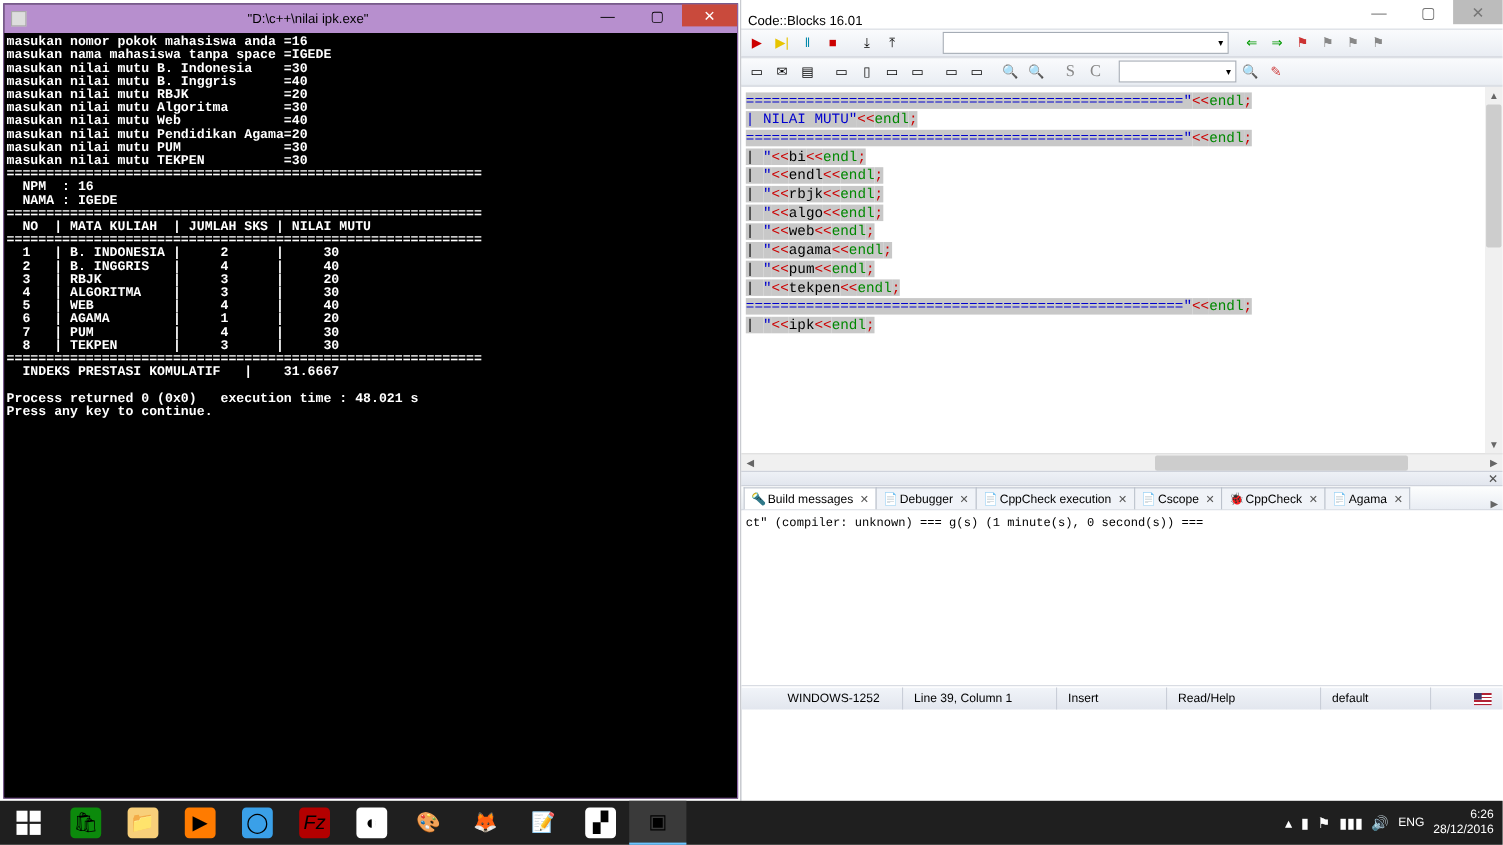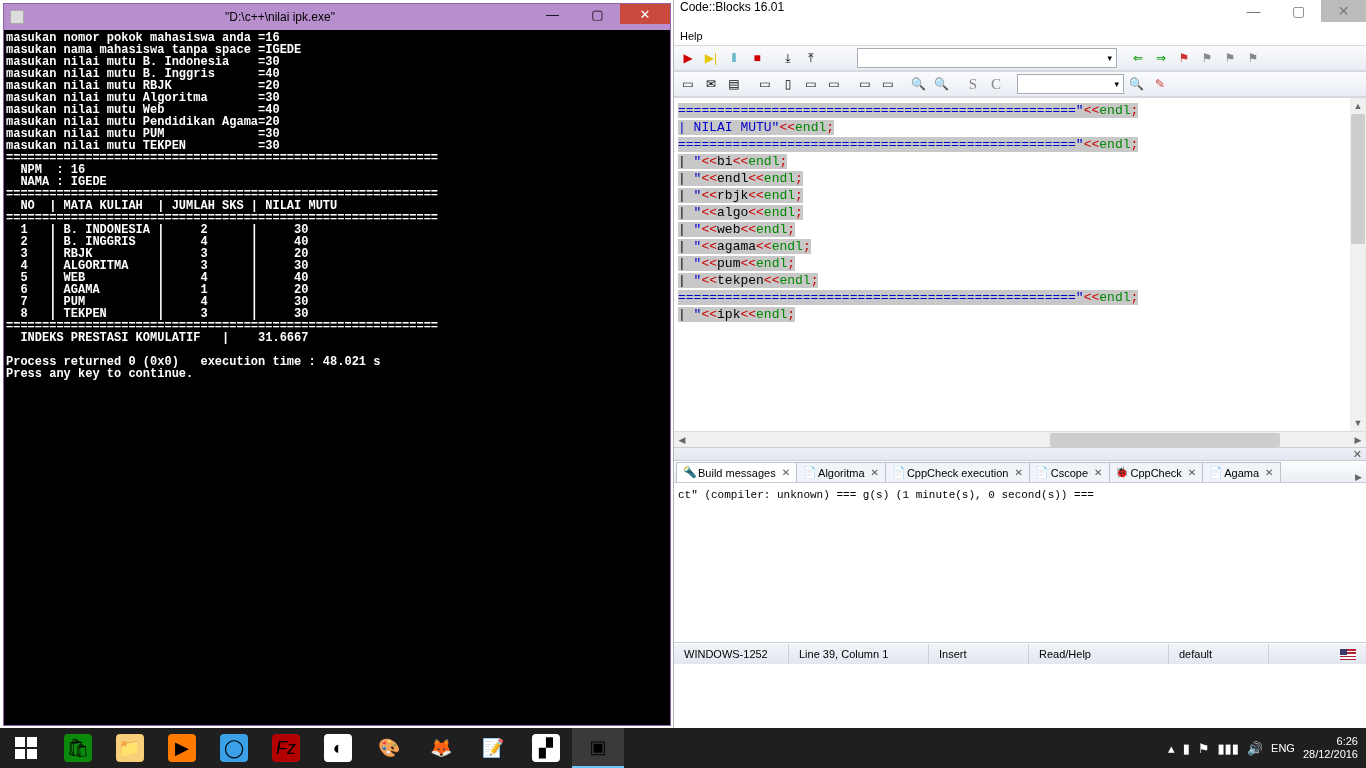--- a/index.html
+++ b/index.html
@@ -13,21 +13,21 @@
 .console-title { flex:1; text-align:center; font-size:12px; }
 .win-btns { display:flex; height:100%; }
 .win-btn { width:45px; height:20px; display:flex; align-items:center; justify-content:center; font-size:13px; color:#000; cursor:pointer; }
 .win-btn.close { background:#c94a3c; color:#fff; width:50px; height:20px; }
 .win-btn.max { }
 .win-btn.min { }
 .console-body { height:calc(100% - 26px); background:#000; color:#fff; font-family:"Courier New",monospace; font-size:12px; line-height:12px; padding:2px; white-space:pre; overflow:hidden; font-weight:bold; }
 
 
 .cb-win { position:absolute; left:673px; top:0; width:693px; height:728px; background:#fff; border-left:1px solid #b2b6bd; }
-.cb-titlebar { height:26px; background:#fff; display:flex; align-items:flex-start; padding-left:6px; }
+.cb-titlebar { height:26px; background:#fff; display:flex; align-items:flex-end; padding-left:6px; }
 .cb-titlebar .ttl { flex:1; font-size:12px; }
 .cb-winbtns { display:flex; height:100%; }
 .cb-winbtn { width:45px; height:22px; display:flex; align-items:center; justify-content:center; font-size:14px; color:#777; cursor:pointer; }
 .cb-winbtn.close2 { background:#bcbcbc; }
 .cb-menubar { height:19px; display:flex; align-items:center; padding-left:6px; gap:14px; color:#000; }
 .cb-menuitem { cursor:pointer; }
 .cb-toolbar { height:26px; border-top:1px solid #d5d9e0; border-bottom:1px solid #d5d9e0; display:flex; align-items:center; padding-left:4px; gap:3px; background:linear-gradient(#fafbfd,#e9edf3); }
 .tb-btn { width:20px; height:20px; display:flex; align-items:center; justify-content:center; border:1px solid transparent; cursor:pointer; font-size:12px; }
 .tb-sep { width:5px; }
 .tb-combo { width:260px; height:20px; border:1px solid #a5acb5; background:#fff; font-size:11px; display:flex; align-items:center; padding:0 4px; }
@@ -47,21 +47,21 @@
 
 .cb-panel-gap { height:14px; background:linear-gradient(#eef1f6,#e2e6ee); border-top:1px solid #c9ced8; border-bottom:1px solid #c9ced8; position:relative; }
 .cb-panel-gap .xbtn { position:absolute; right:4px; top:0; font-size:11px; cursor:pointer; color:#555; }
 
 .cb-log-tabs { height:22px; background:linear-gradient(#fdfefe,#e9edf3); border-bottom:1px solid #c9ced8; display:flex; align-items:flex-end; padding-left:2px; }
 .log-tab { height:20px; padding:0 6px; display:flex; align-items:center; gap:3px; border:1px solid #bcc2cc; border-bottom:none; background:#f0f3f8; margin-right:-1px; cursor:pointer; font-size:11px; }
 .log-tab.active { background:#fff; }
 .log-tab .tx { margin-left:3px; font-size:10px; color:#555; cursor:pointer; }
 .log-ico { width:12px; height:12px; display:inline-flex; align-items:center; }
 .cb-log-body { height:160px; background:#fff; font-family:"Courier New",monospace; font-size:11px; line-height:16px; padding:4px; overflow:hidden; border-bottom:1px solid #c9ced8; }
-.cb-statusbar { height:21px; background:linear-gradient(#f1f4f9,#e2e6ee); display:flex; align-items:center; font-size:11px; border-top:1px solid #fff; }
+.cb-statusbar { height:21px; background:linear-gradient(#f1f4f9,#e2e6ee); display:flex; align-items:center; font-size:11px; border-top:1px solid #fff;padding-left:32px; }
 .sb-cell { padding:0 10px; border-right:1px solid #c9ced8; height:100%; display:flex; align-items:center; }
 .flag { width:16px; height:11px; background:linear-gradient(to bottom,#b22234 0 15%,#fff 15% 30%,#b22234 30% 45%,#fff 45% 60%,#b22234 60% 75%,#fff 75% 90%,#b22234 90% 100%); position:relative; }
 .flag::before{content:"";position:absolute;left:0;top:0;width:7px;height:6px;background:#3c3b6e;}
 
 
 .taskbar { position:absolute; left:0; bottom:0; width:1366px; height:40px; background:#1f1f1f; display:flex; align-items:center; }
 .tb-app { width:52px; height:40px; display:flex; align-items:center; justify-content:center; cursor:pointer; }
 .tb-app.active { background:#3a3a3a; border-bottom:2px solid #6cc5ff; }
 .appico { width:28px; height:28px; display:flex; align-items:center; justify-content:center; font-size:18px; }
 .tray { margin-left:auto; display:flex; align-items:center; height:100%; color:#fff; gap:8px; padding-right:8px; font-size:11px; }
@@ -118,23 +118,20 @@
 
   <div class="cb-win">
     <div class="cb-titlebar">
       <span class="ttl">Code::Blocks 16.01</span>
       <div class="cb-winbtns">
         <div class="cb-winbtn">—</div>
         <div class="cb-winbtn">▢</div>
         <div class="cb-winbtn close2">✕</div>
       </div>
     </div>
-    <div class="cb-menubar">
-      <span class="cb-menuitem">Help</span>
-    </div>
     <div class="cb-toolbar">
       <div class="tb-btn" style="color:#c00">▶</div>
       <div class="tb-btn" style="color:#e7c400">▶|</div>
       <div class="tb-btn" style="color:#08a">‖</div>
       <div class="tb-btn" style="color:#c00">■</div>
       <div class="tb-sep"></div>
       <div class="tb-btn">⤓</div>
       <div class="tb-btn">⤒</div>
       <div class="tb-sep" style="width:30px"></div>
       <div class="tb-combo"></div>
@@ -205,21 +202,21 @@
     </div>
 
     <div class="cb-log-tabs" id="cb-log-tabs">
         <div class="log-tab active">
           <span class="log-ico">🔦</span>
           <span>Build messages</span>
           <span class="tx">✕</span>
         </div>
         <div class="log-tab">
           <span class="log-ico">📄</span>
-          <span>Algoritma</span>
+          <span>Debugger</span>
           <span class="tx">✕</span>
         </div>
         <div class="log-tab">
           <span class="log-ico">📄</span>
           <span>CppCheck execution</span>
           <span class="tx">✕</span>
         </div>
         <div class="log-tab">
           <span class="log-ico">📄</span>
           <span>Cscope</span>

